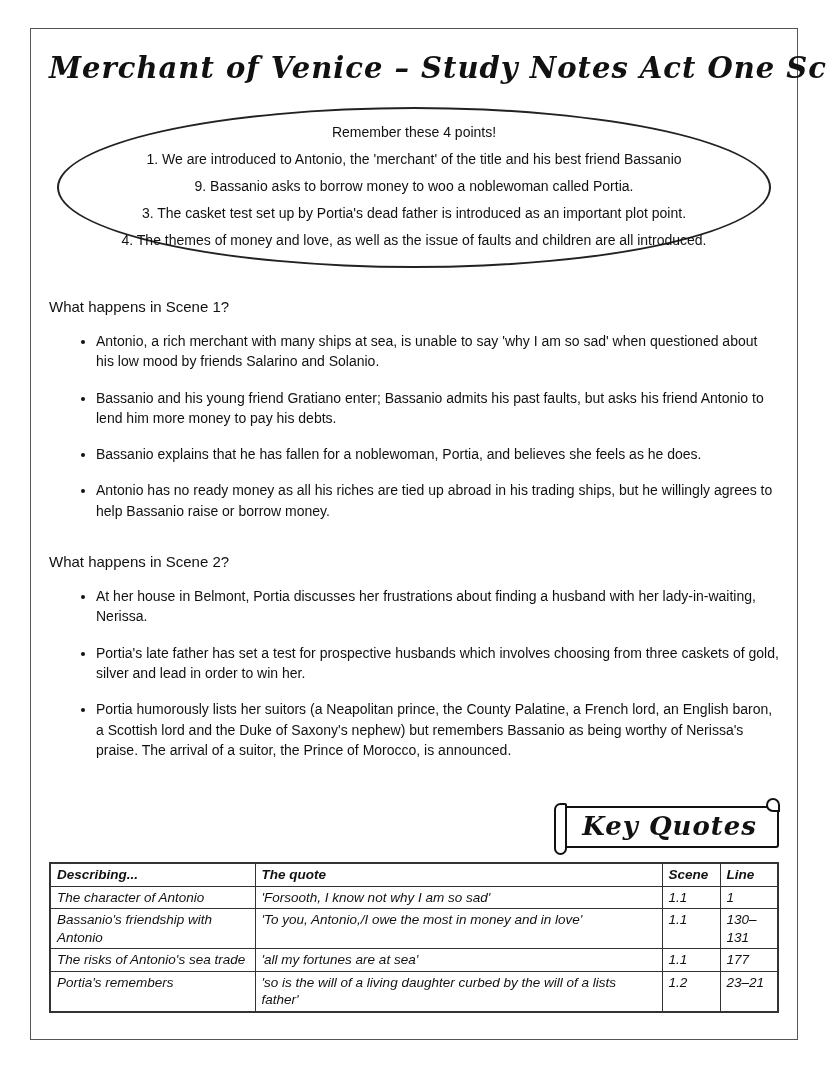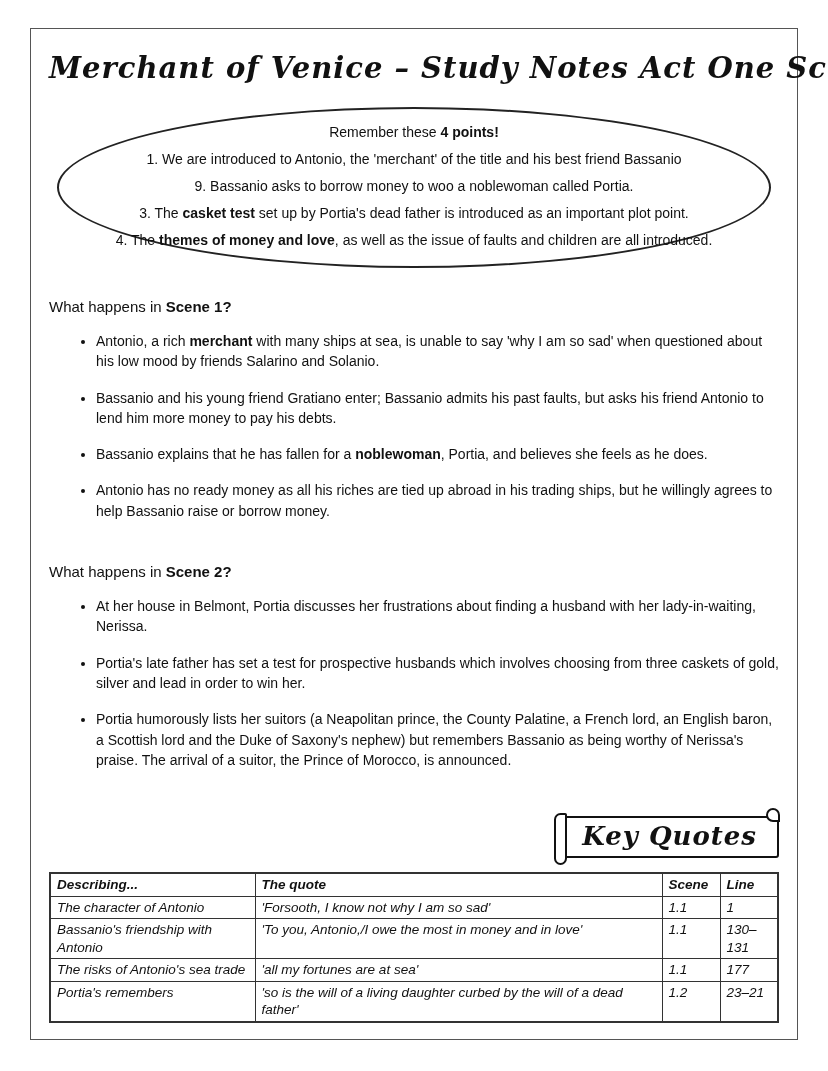--- a/index.html
+++ b/index.html
@@ -18,23 +18,23 @@
     font-family:"DejaVu Serif", serif; font-style:italic; font-weight:bold;
     font-size:29px; letter-spacing:1px; white-space:nowrap;
   }
   .oval {
     margin:22px auto 0 auto; width:714px; box-sizing:border-box;
     border:2px solid #222; border-radius:50%;
     padding:15px 14px 18px 14px; text-align:center; font-size:14px;
   }
   .oval p { margin:0 0 11px 0; }
   .oval p:last-child { margin-bottom:0; }
-  .b { font-weight:bold; }
+  .b { font-weight:normal; }
   .section-heading { font-size:15px; font-weight:normal; margin:30px 0 0 0; }
-  .section-heading.scene2 { margin-top:42px; }
+  .section-heading.scene2 { margin-top:32px; }
   ul.bullets {
     margin:16px 0 0 0; padding-left:47px; font-size:14px; line-height:1.45;
     list-style:disc outside;
   }
   ul.bullets li { margin-bottom:16px; max-width:688px; }
   .banner-wrap { text-align:right; margin-top:46px; }
   .scroll-banner {
     display:inline-block; position:relative; background:#fff;
     border:2px solid #111; border-radius:3px; padding:3px 20px 5px 20px;
     font-family:"DejaVu Serif", serif; font-style:italic; font-weight:bold;
@@ -130,20 +130,20 @@
         <td>130–131</td>
       </tr>
       <tr>
         <td>The risks of Antonio's sea trade</td>
         <td>'all my fortunes are at sea'</td>
         <td>1.1</td>
         <td>177</td>
       </tr>
       <tr>
         <td>Portia's remembers</td>
-        <td>'so is the will of a living daughter curbed by the will of a dead father'</td>
+        <td>'so is the will of a living daughter curbed by the will of a lists father'</td>
         <td>1.2</td>
         <td>23–21</td>
       </tr>
     </tbody>
   </table>
 
 </div>
 
 </body></html>

